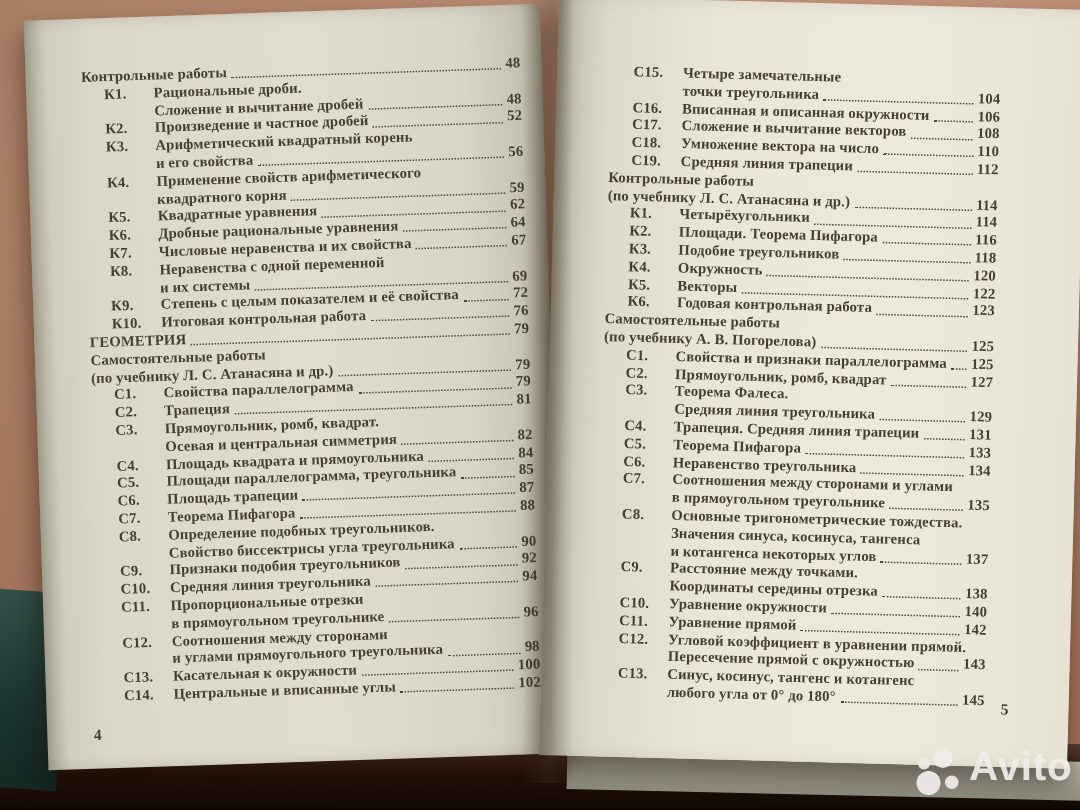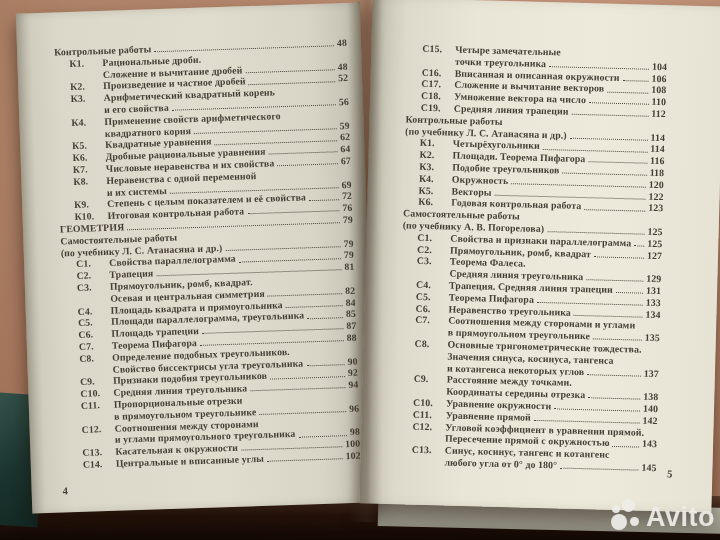--- a/index.html
+++ b/index.html
@@ -46,21 +46,21 @@
     color:#453e35;letter-spacing:.1px;}
   .toc-line.item{padding-left:15px;}
   .toc-line .num{flex:0 0 33px;}
   .toc-line .txt{flex:0 0 auto;}
   .toc-line .leader{flex:1 1 4px;min-width:4px;height:7px;align-self:flex-end;
     margin:0 3px 2.5px 3px;border-bottom:1.5px dotted rgba(69,62,53,.95);}
   .toc-line .pg{flex:0 0 auto;}
   .folio{position:absolute;font-size:10.5px;font-weight:700;color:#453e35;}
   .folio-left{left:31px;bottom:16px;}
   .folio-right{right:40px;bottom:32px;}
-  .watermark{right:5px;bottom:9px;z-index:6;display:flex;align-items:flex-end;gap:3px;opacity:.92;}
+  .watermark{right:5px;bottom:9px;z-index:6;display:flex;align-items:flex-start;gap:3px;opacity:.92;}
   .wm-dots{position:relative;width:33px;height:33px;}
   .wm-dots i{position:absolute;border-radius:50%;background:#efeeea;display:block;}
   .wm-d1{width:8px;height:8px;left:2px;top:7px;}
   .wm-d2{width:13px;height:13px;left:12px;top:1px;}
   .wm-d3{width:16px;height:16px;left:1px;top:16px;}
   .wm-d4{width:9px;height:9px;left:20px;top:19px;}
   .wm-text{font-family:"Liberation Sans",sans-serif;font-weight:700;font-size:27px;
     color:#efeeea;letter-spacing:.5px;line-height:1;}
 </style>
 </head>

